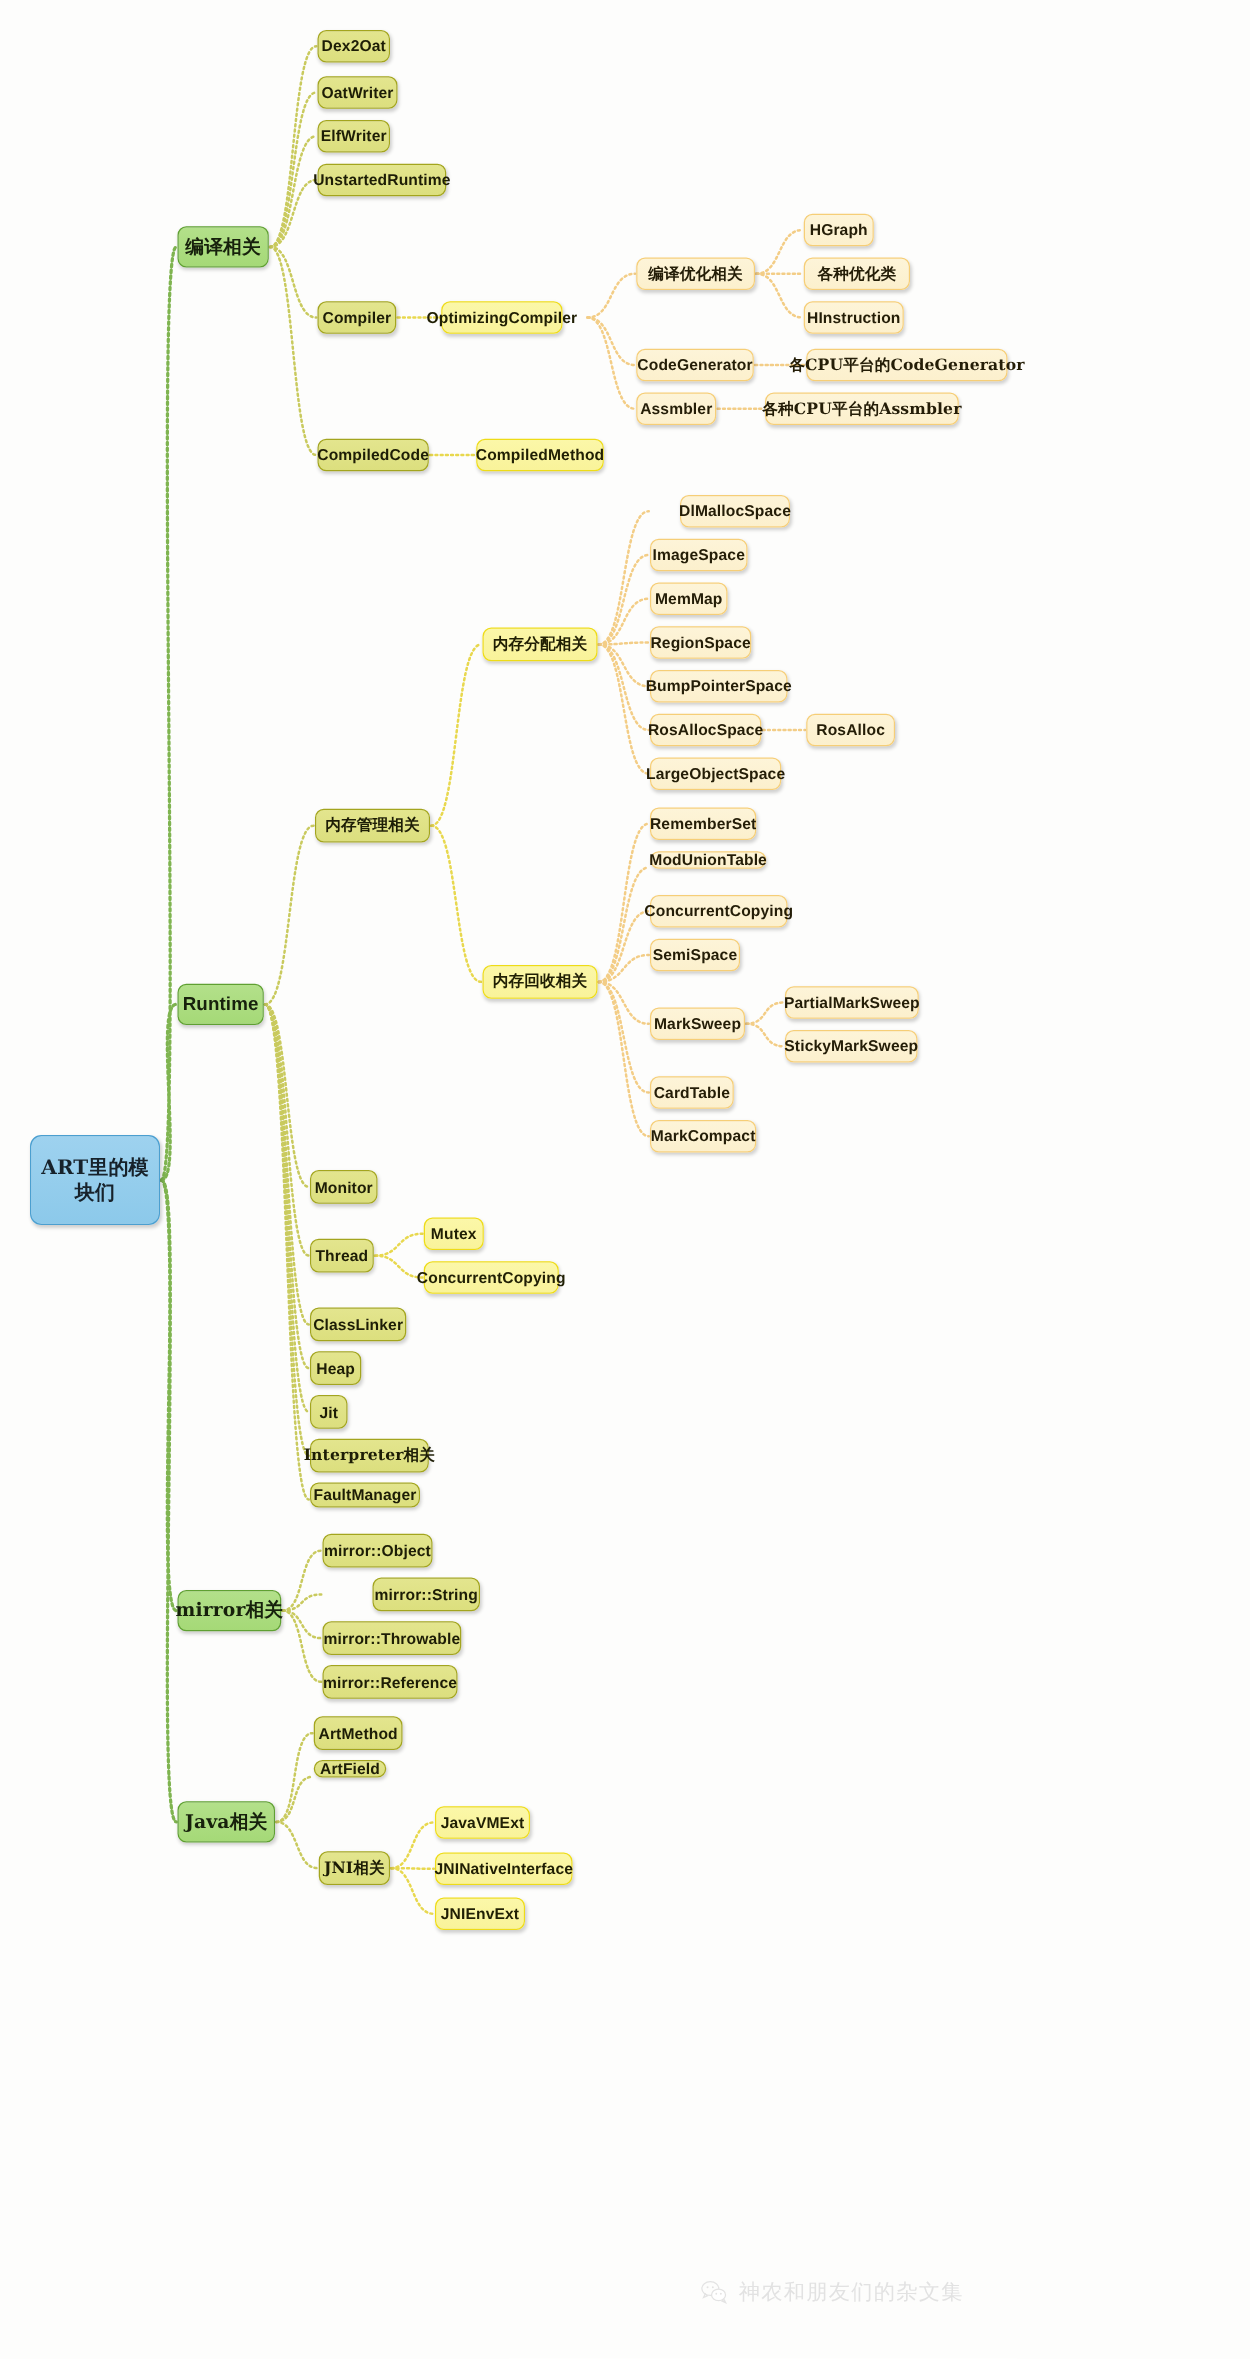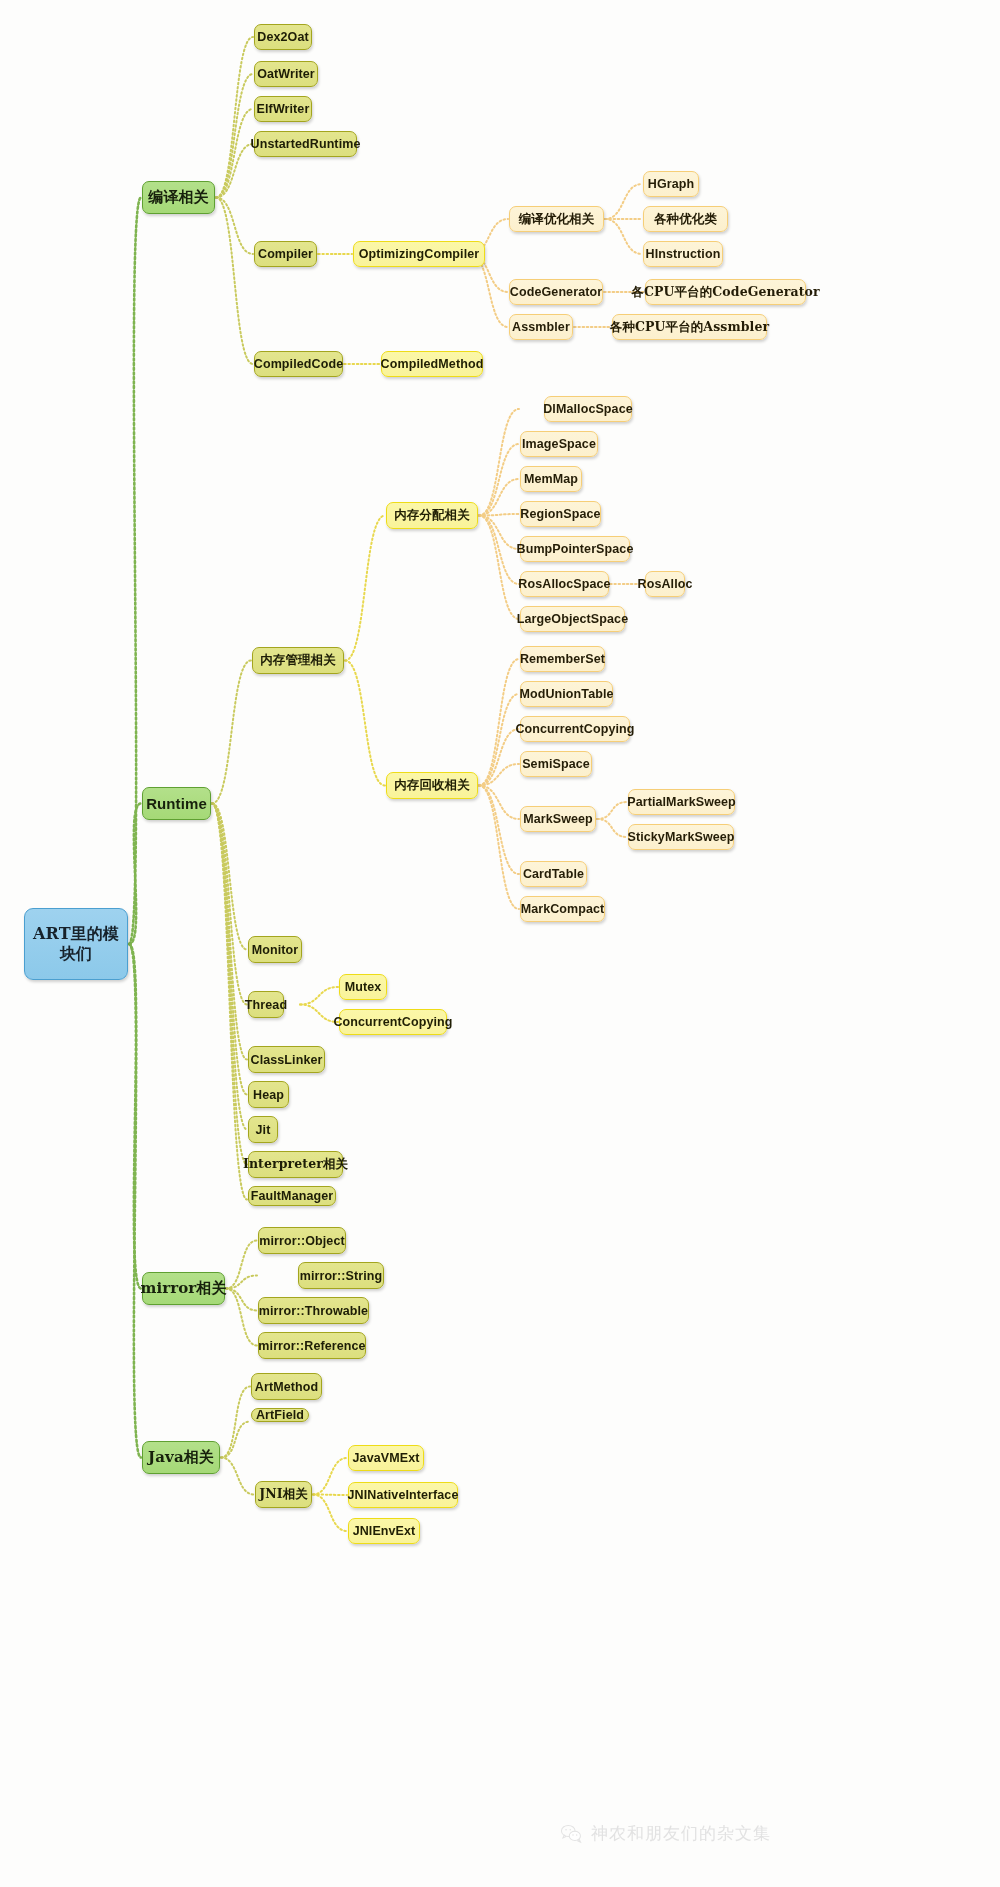--- a/index.html
+++ b/index.html
@@ -108,21 +108,21 @@
       </div>
       <div class="node n-l2" style="left: 254px; top: 96px; width: 58px; height: 26px;">
         <span>ElfWriter</span>
       </div>
       <div class="node n-l2" style="left: 254px; top: 131px; width: 103px; height: 26px;">
         <span>UnstartedRuntime</span>
       </div>
       <div class="node n-l2" style="left: 254px; top: 241px; width: 63px; height: 26px;">
         <span>Compiler</span>
       </div>
-      <div class="node n-l3" style="left: 353px; top: 241px; width: 132px; height: 26px;">
+      <div class="node n-l3" style="left: 353px; top: 241px; width: 97px; height: 26px;">
         <span>OptimizingCompiler</span>
       </div>
       <div class="node n-l4 cjk" style="left: 509px; top: 206px; width: 95px; height: 26px;">
         <span>编译优化相关</span>
       </div>
       <div class="node n-l4" style="left: 643px; top: 171px; width: 56px; height: 26px;">
         <span>HGraph</span>
       </div>
       <div class="node n-l4 cjk" style="left: 643px; top: 206px; width: 85px; height: 26px;">
         <span>各种优化类</span>
@@ -168,33 +168,33 @@
       </div>
       <div class="node n-l4" style="left: 520px; top: 501px; width: 81px; height: 26px;">
         <span>RegionSpace</span>
       </div>
       <div class="node n-l4" style="left: 520px; top: 536px; width: 110px; height: 26px;">
         <span>BumpPointerSpace</span>
       </div>
       <div class="node n-l4" style="left: 520px; top: 571px; width: 89px; height: 26px;">
         <span>RosAllocSpace</span>
       </div>
-      <div class="node n-l4" style="left: 645px; top: 571px; width: 40px; height: 26px;">
+      <div class="node n-l4" style="left: 645px; top: 571px; width: 71px; height: 26px;">
         <span>RosAlloc</span>
       </div>
       <div class="node n-l4" style="left: 520px; top: 606px; width: 105px; height: 26px;">
         <span>LargeObjectSpace</span>
       </div>
       <div class="node n-l3 cjk" style="left: 386px; top: 772px; width: 92px; height: 27px;">
         <span>内存回收相关</span>
       </div>
       <div class="node n-l4" style="left: 520px; top: 646px; width: 85px; height: 26px;">
         <span>RememberSet</span>
       </div>
-      <div class="node n-l4" style="left: 520px; top: 681px; width: 93px; height: 26px;">
+      <div class="node n-l4" style="left: 520px; top: 681px; width: 93px; height: 14px;">
         <span>ModUnionTable</span>
       </div>
       <div class="node n-l4" style="left: 520px; top: 716px; width: 110px; height: 26px;">
         <span>ConcurrentCopying</span>
       </div>
       <div class="node n-l4" style="left: 520px; top: 751px; width: 72px; height: 26px;">
         <span>SemiSpace</span>
       </div>
       <div class="node n-l4" style="left: 520px; top: 806px; width: 76px; height: 26px;">
         <span>MarkSweep</span>
@@ -207,21 +207,21 @@
       </div>
       <div class="node n-l4" style="left: 520px; top: 861px; width: 67px; height: 26px;">
         <span>CardTable</span>
       </div>
       <div class="node n-l4" style="left: 520px; top: 896px; width: 85px; height: 26px;">
         <span>MarkCompact</span>
       </div>
       <div class="node n-l2" style="left: 248px; top: 936px; width: 54px; height: 27px;">
         <span>Monitor</span>
       </div>
-      <div class="node n-l2" style="left: 248px; top: 991px; width: 36px; height: 27px;">
+      <div class="node n-l2" style="left: 248px; top: 991px; width: 51px; height: 27px;">
         <span>Thread</span>
       </div>
       <div class="node n-l3" style="left: 339px; top: 974px; width: 48px; height: 26px;">
         <span>Mutex</span>
       </div>
       <div class="node n-l3" style="left: 339px; top: 1009px; width: 108px; height: 26px;">
         <span>ConcurrentCopying</span>
       </div>
       <div class="node n-l2" style="left: 248px; top: 1046px; width: 77px; height: 27px;">
         <span>ClassLinker</span>

